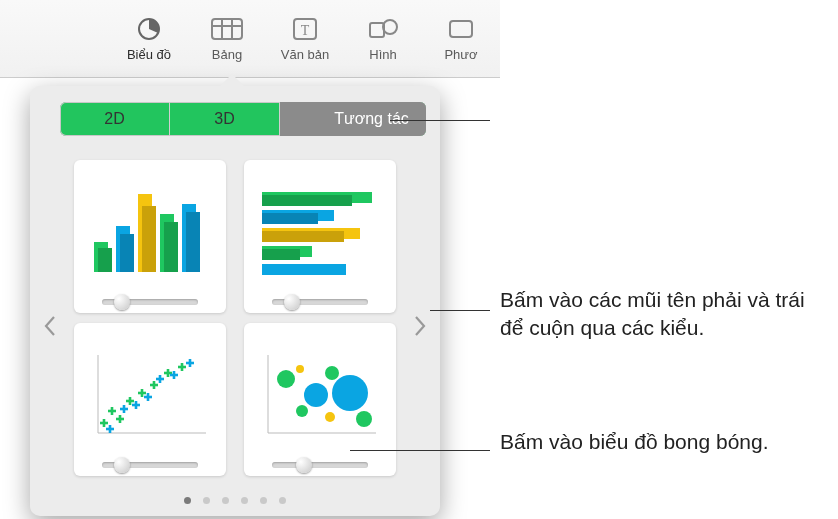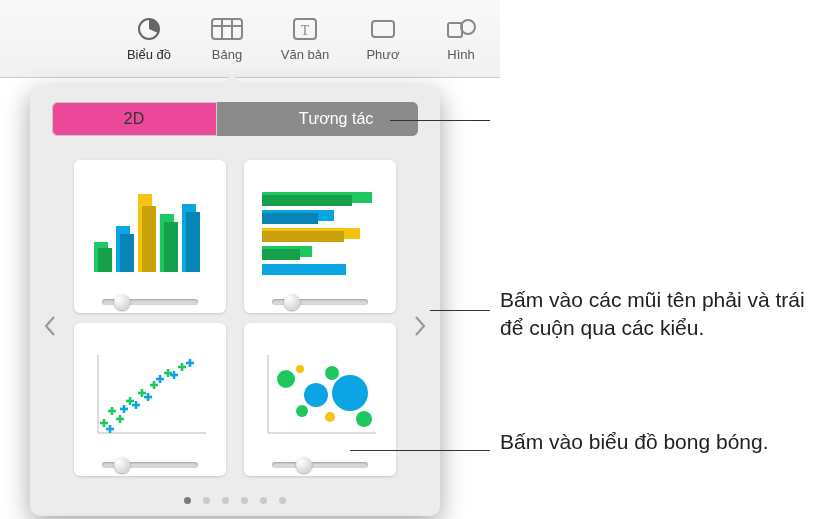--- a/index.html
+++ b/index.html
@@ -47,24 +47,24 @@
   .popover::before {
     content:"";
     position:absolute;
     top:-12px; left:190px;
     border:12px solid transparent;
     border-bottom-color:#ececec;
     border-top:none;
   }
   .seg {
     position: absolute;
-    top: 16px; left: 22px;
+    top: 16px; left: 30px;
     width: 366px; height: 34px;
     display:flex;
-    background:#ec4899;
+    background:#22c55e;
     border-radius:6px;
     box-shadow: inset 0 0 0 1px #c7c7c7;
     overflow:hidden;
   }
   .seg-btn {
     flex:1;
     display:flex; align-items:center; justify-content:center;
     font-size:16px;
     color:#333;
     border-right:1px solid #d0d0d0;
@@ -178,37 +178,40 @@
   </div>
   <div class="tb-item">
     <svg class="tb-icon" viewBox="0 0 34 28">
         <rect x="6" y="4" width="22" height="20" rx="3" fill="none" stroke="#888" stroke-width="2"></rect>
         <text x="17" y="20" text-anchor="middle" font-size="14" fill="#888" font-family="serif">T</text>
       </svg>
     <span>Văn bản</span>
   </div>
   <div class="tb-item">
     <svg class="tb-icon" viewBox="0 0 34 28">
-        <rect x="6" y="6" width="22" height="16" rx="3" fill="none" stroke="#888" stroke-width="2"></rect>
-      </svg>
-    <span>Phươ</span>
-  </div>
-  <div class="tb-item">
-    <svg class="tb-icon" viewBox="0 0 34 28">
         <rect x="4" y="8" width="14" height="14" rx="2" fill="none" stroke="#888" stroke-width="2"></rect>
         <circle cx="24" cy="12" r="7" fill="none" stroke="#888" stroke-width="2"></circle>
       </svg>
     <span>Hình</span>
+  </div>
+  <div class="tb-item">
+    <svg class="tb-icon" viewBox="0 0 34 28">
+        <rect x="6" y="6" width="22" height="16" rx="3" fill="none" stroke="#888" stroke-width="2"></rect>
+      </svg>
+    <span>Phươ</span>
   </div>
 </div>
 
 <div class="popover">
   <div class="seg">
     <div class="seg-btn">
         <span>2D</span>
+      </div>
+    <div class="seg-btn">
+        <span>3D</span>
       </div>
     <div class="seg-btn active">
         <span>Tương tác</span>
       </div>
   </div>
 
   <div class="arrow left">
     <svg viewBox="0 0 14 22">
         <polyline points="11,2 3,11 11,20" fill="none" stroke="#999" stroke-width="2.2"></polyline>
       </svg>

